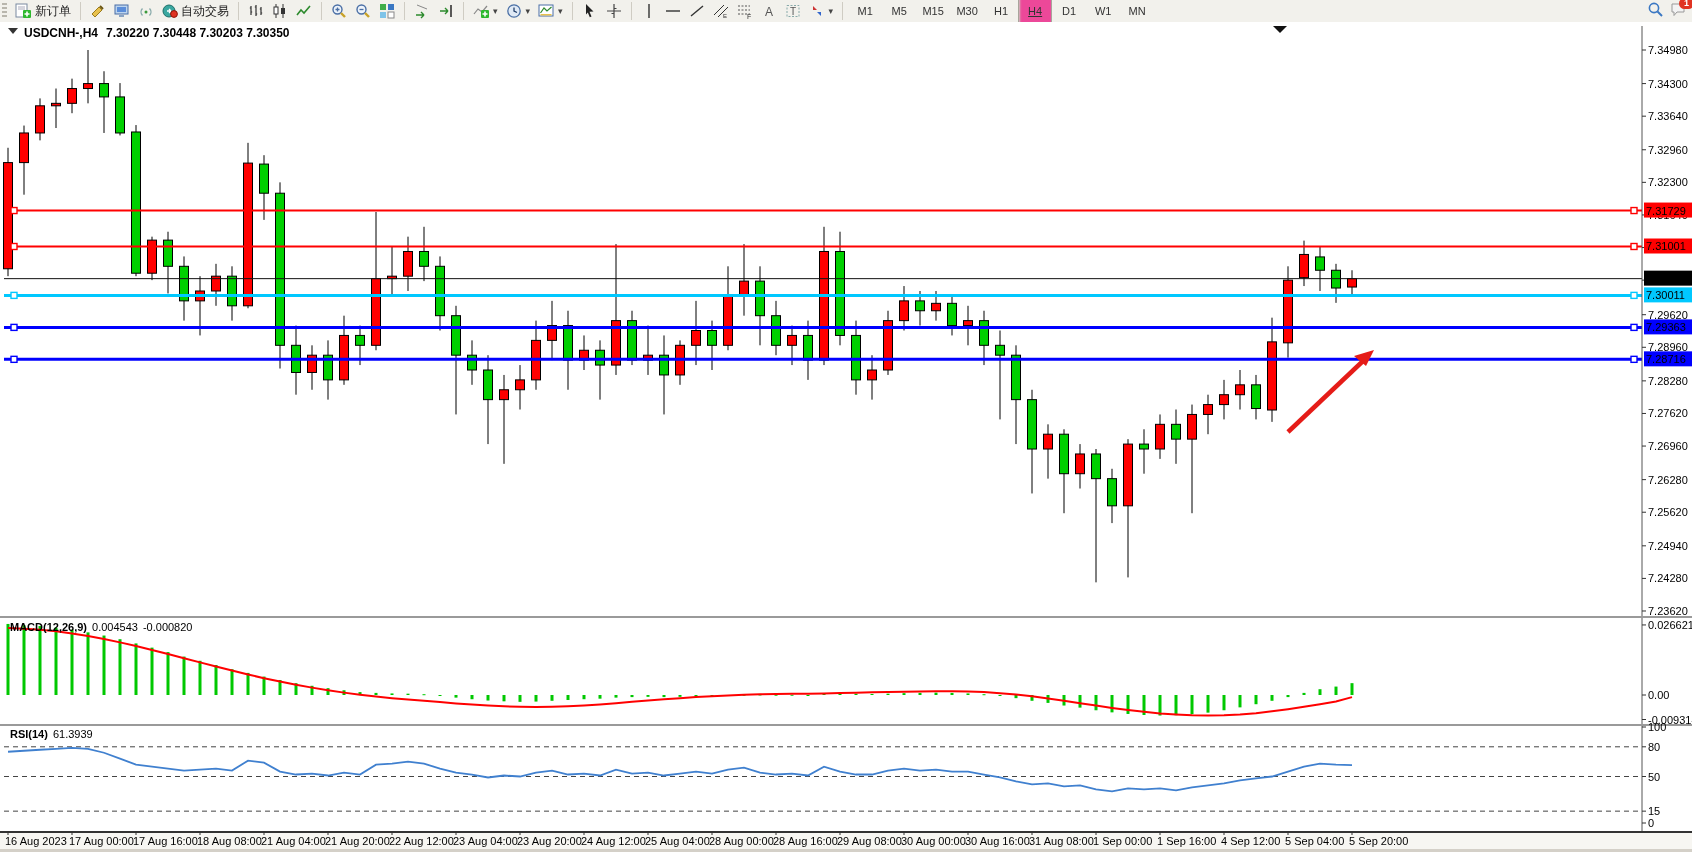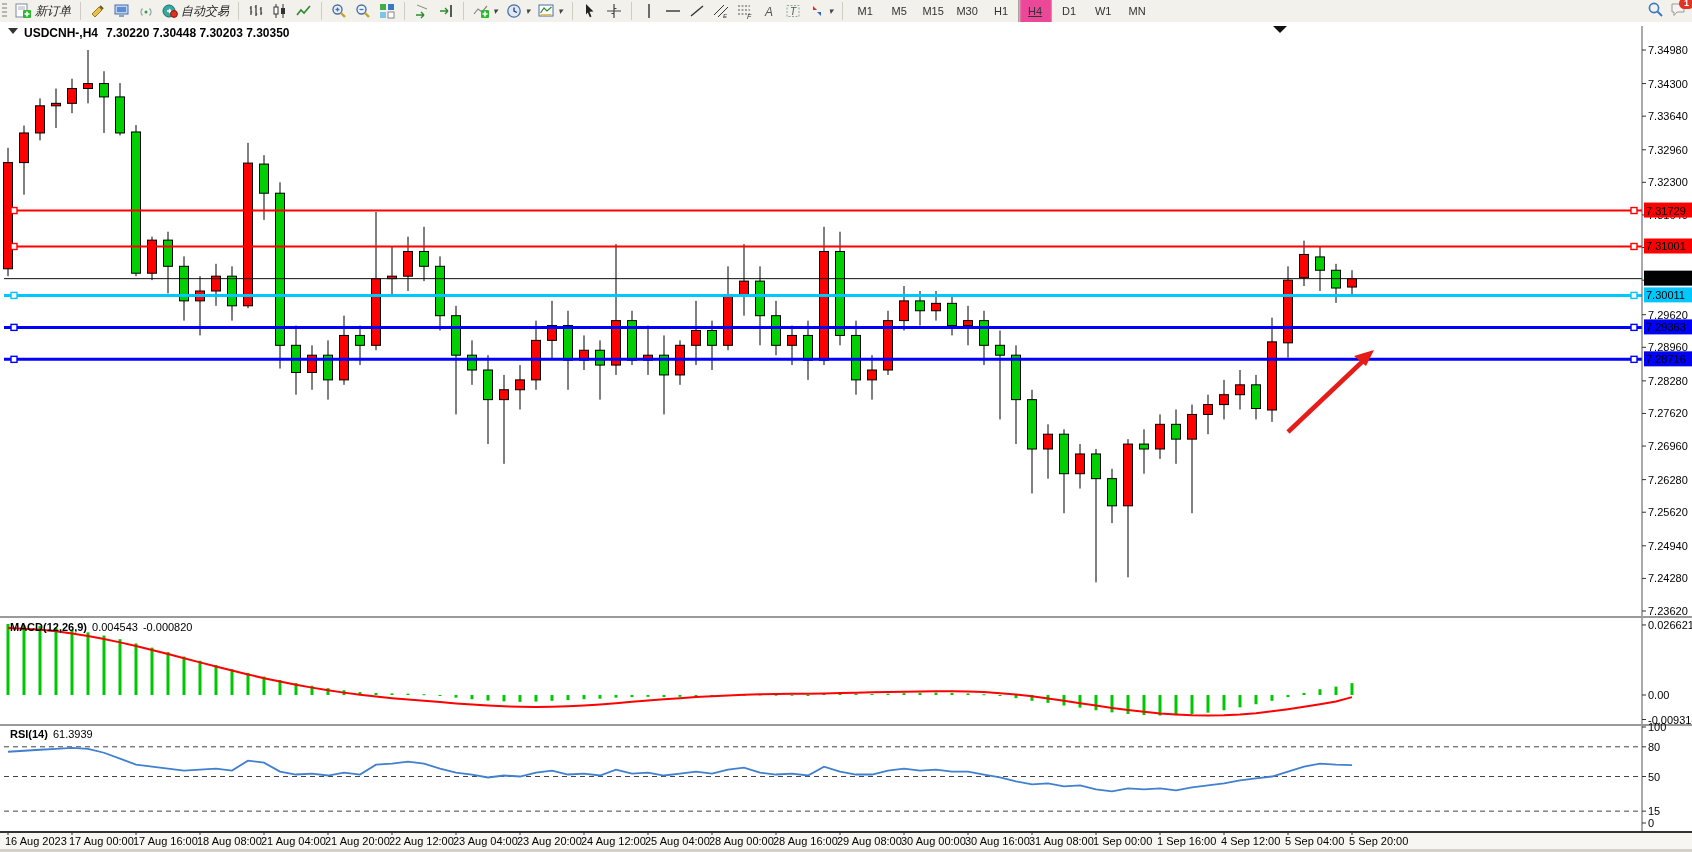--- a/index.html
+++ b/index.html
@@ -4,21 +4,21 @@
 <style>
   html,body{margin:0;padding:0;background:#d4d0c8;font-family:"Liberation Sans",sans-serif;}
   #stage{position:relative;width:1692px;height:852px;background:#fff;overflow:hidden;}
   
   #toolbar{position:absolute;left:0;top:0;width:1692px;height:22px;background:#f2f1ec;
            border-bottom:1px solid #c9c6bd;display:flex;align-items:center;font-size:12px;color:#222;}
   .tb-group{display:flex;align-items:center;height:22px;padding:0 2px;}
   .tb-sep{width:1px;height:18px;background:#cfccc3;margin:0 3px;}
   .tb-grip{width:5px;height:16px;margin:0 2px;background:
            repeating-linear-gradient(to bottom,#b9b6ad 0 2px,transparent 2px 4px);}
-  .tb-btn{display:flex;align-items:center;gap:3px;height:20px;padding:1px 3px;border:1px solid transparent;cursor:default;font-style:italic;}
+  .tb-btn{display:flex;align-items:center;gap:3px;height:20px;padding:1px 3px;border:1px solid transparent;cursor:default;}
   .tb-btn svg{display:block;}
   .tb-label{white-space:nowrap;}
   .tb-dd{font-size:9px;color:#444;margin-left:1px;}
   .tf-btn{height:18px;min-width:24px;padding:8px 4px;display:flex;align-items:center;justify-content:center;
           border:1px solid transparent;font-size:11px;color:#333;}
   .tf-btn.active{background:#ec4899;border:1px solid #a8a59c;box-shadow:inset 1px 1px 2px #cfccc3;text-decoration:underline;}
   #tb-right{position:absolute;right:4px;top:0;height:22px;display:flex;align-items:center;gap:6px;}
   .badge{position:absolute;top:-4px;right:-6px;background:#e03322;color:#fff;border-radius:8px;
          font-size:9px;line-height:11px;min-width:11px;text-align:center;padding:0 2px;font-weight:bold;}
   

